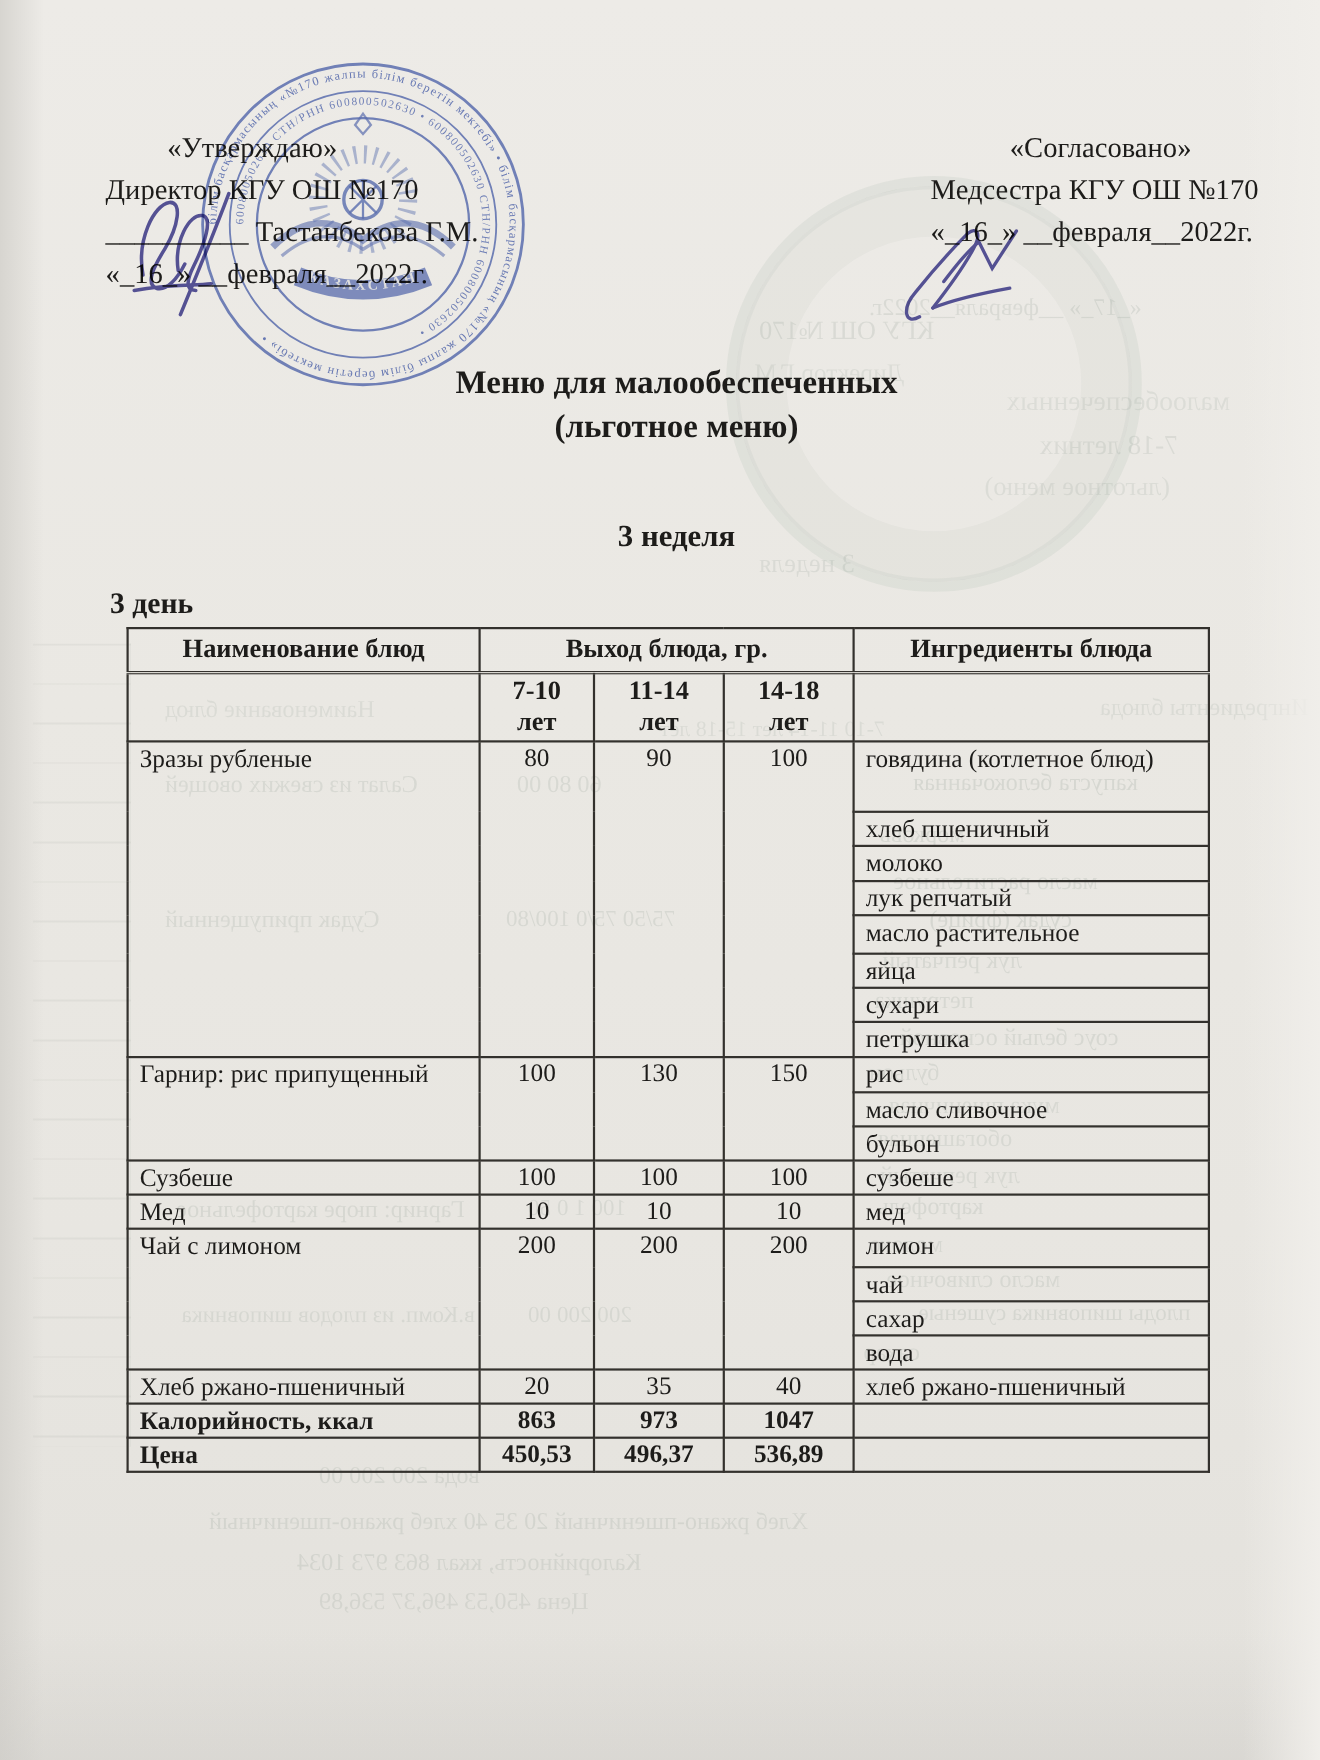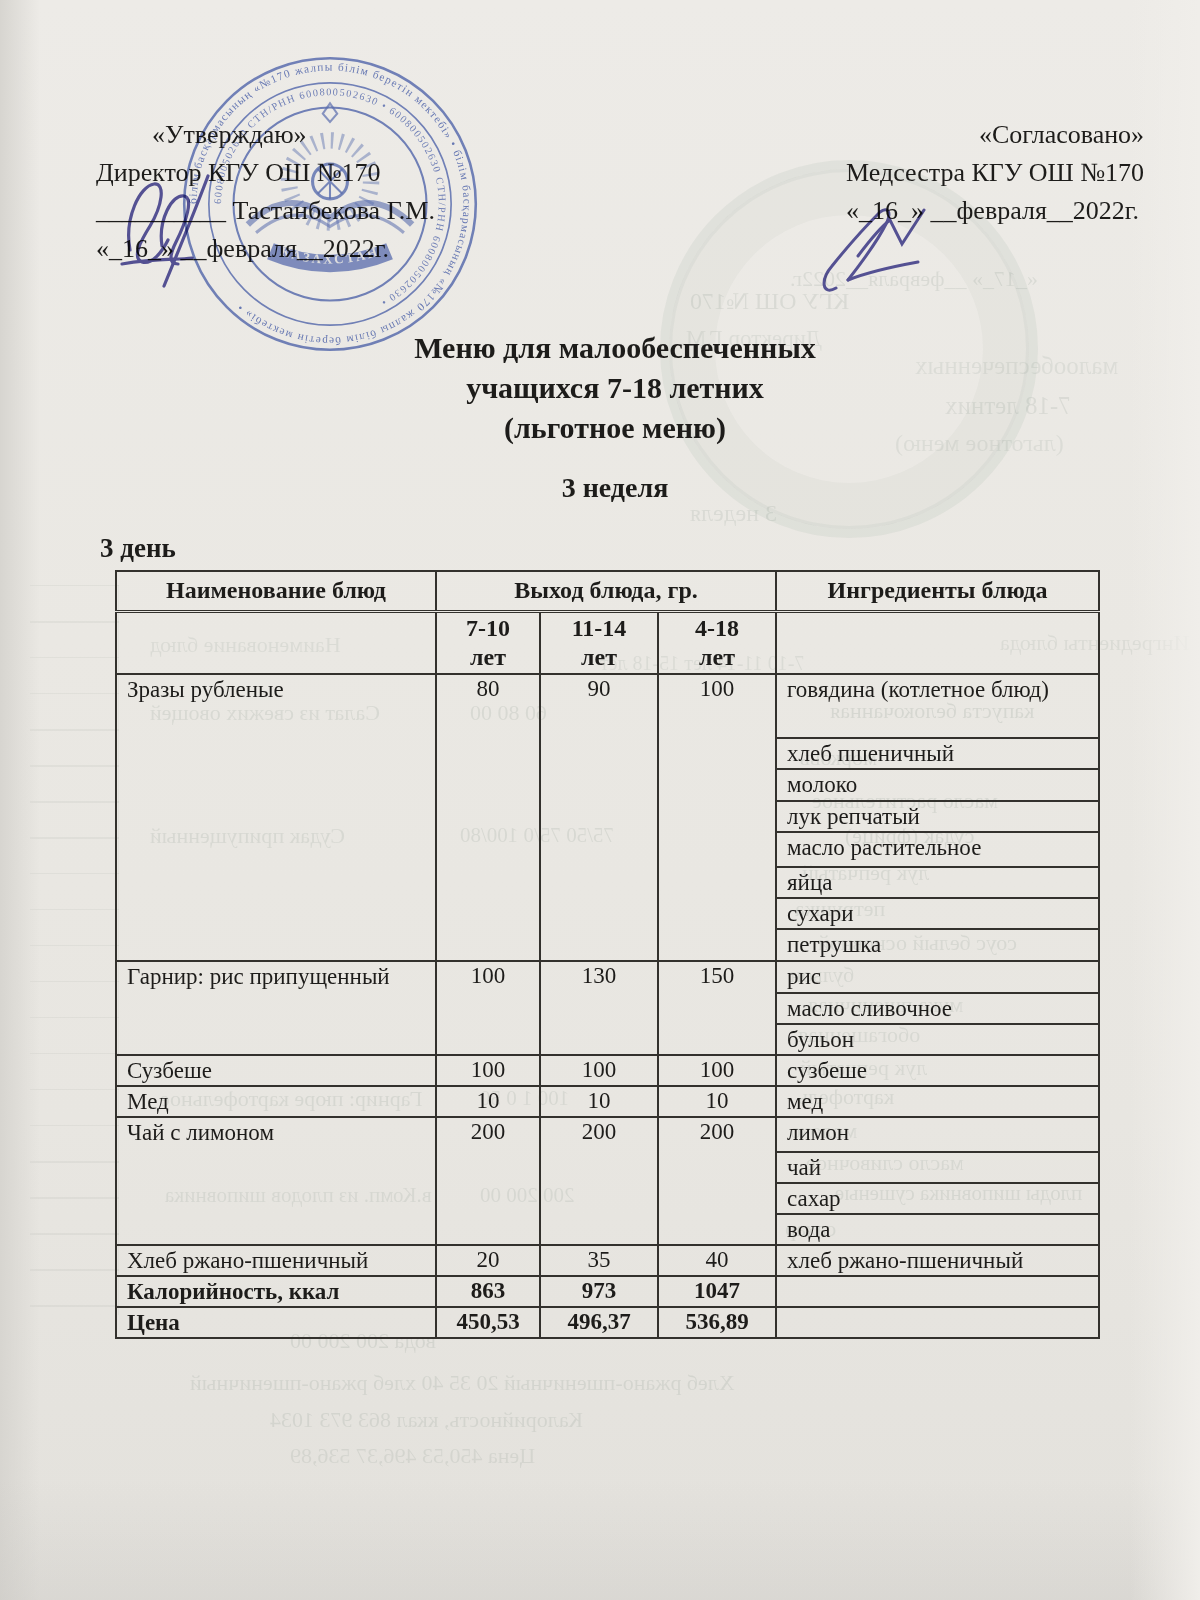--- a/index.html
+++ b/index.html
@@ -14,21 +14,21 @@
   .edge-bottom{position:absolute;left:0;bottom:0;width:100%;height:120px;
     background:linear-gradient(0deg,rgba(200,198,194,.35),rgba(200,198,194,0));}
   .edge-right{position:absolute;right:0;top:0;width:70px;height:100%;
     background:linear-gradient(270deg,#f0eeea,rgba(240,238,234,0));}
 
   
   .signoff{position:absolute;font-size:26px;line-height:38px;white-space:nowrap;}
   .signoff .indent{padding-left:56px;}
   #approve{left:96px;top:116px;}
   #agree{left:846px;top:116px;}
-  #agree .indent{padding-left:72px;text-align:right;}
+  #agree .indent{padding-left:72px;}
 
   .doc-title{position:absolute;left:300px;top:328px;width:630px;text-align:center;
     font-weight:bold;font-size:30px;line-height:40px;}
   .week-label{position:absolute;left:300px;top:472px;width:630px;text-align:center;
     font-weight:bold;font-size:28px;}
   .day-label{position:absolute;left:100px;top:533px;font-weight:bold;font-size:27px;}
 
   
   table.menu{position:absolute;left:115px;top:570px;width:983px;border-collapse:collapse;
     table-layout:fixed;font-size:23px;}
@@ -169,21 +169,20 @@
       <path d="M143,62 L150,52 L157,62 L150,70 Z" stroke-width="2" opacity="0.7"></path>
     </g>
     <path d="M92,196 Q150,220 208,196" stroke="#4a63b8" stroke-width="17" fill="none" opacity="0.75"></path>
     <text font-size="12.5" font-weight="bold" fill="#eef0f6" letter-spacing="2.5" font-family="Liberation Serif, serif" text-anchor="middle">
       <textPath href="#bandPath" startOffset="50%">КАЗАХСТАН</textPath>
     </text>
   </svg>
 
   <div class="doc-title">
     <div>Меню для малообеспеченных</div>
-    <div>учащихся 7-18 летних</div>
     <div>(льготное меню)</div>
   </div>
   <div class="week-label">3 неделя</div>
   <div class="day-label">3 день</div>
 
   <table class="menu">
     <colgroup>
         <col style="width:320px">
         <col style="width:104px">
         <col style="width:118px">
@@ -200,21 +199,21 @@
         <th></th>
         <th>
             <span>7-10</span>
             <span>лет</span>
           </th>
         <th>
             <span>11-14</span>
             <span>лет</span>
           </th>
         <th>
-            <span>4-18</span>
+            <span>14-18</span>
             <span>лет</span>
           </th>
         <th></th>
       </tr>
     </thead>
     <tbody>
 
       <tr style="height:64px">
         <td class="nm" rowspan="8">Зразы рубленые</td>
         <td class="num" rowspan="8">80</td>

